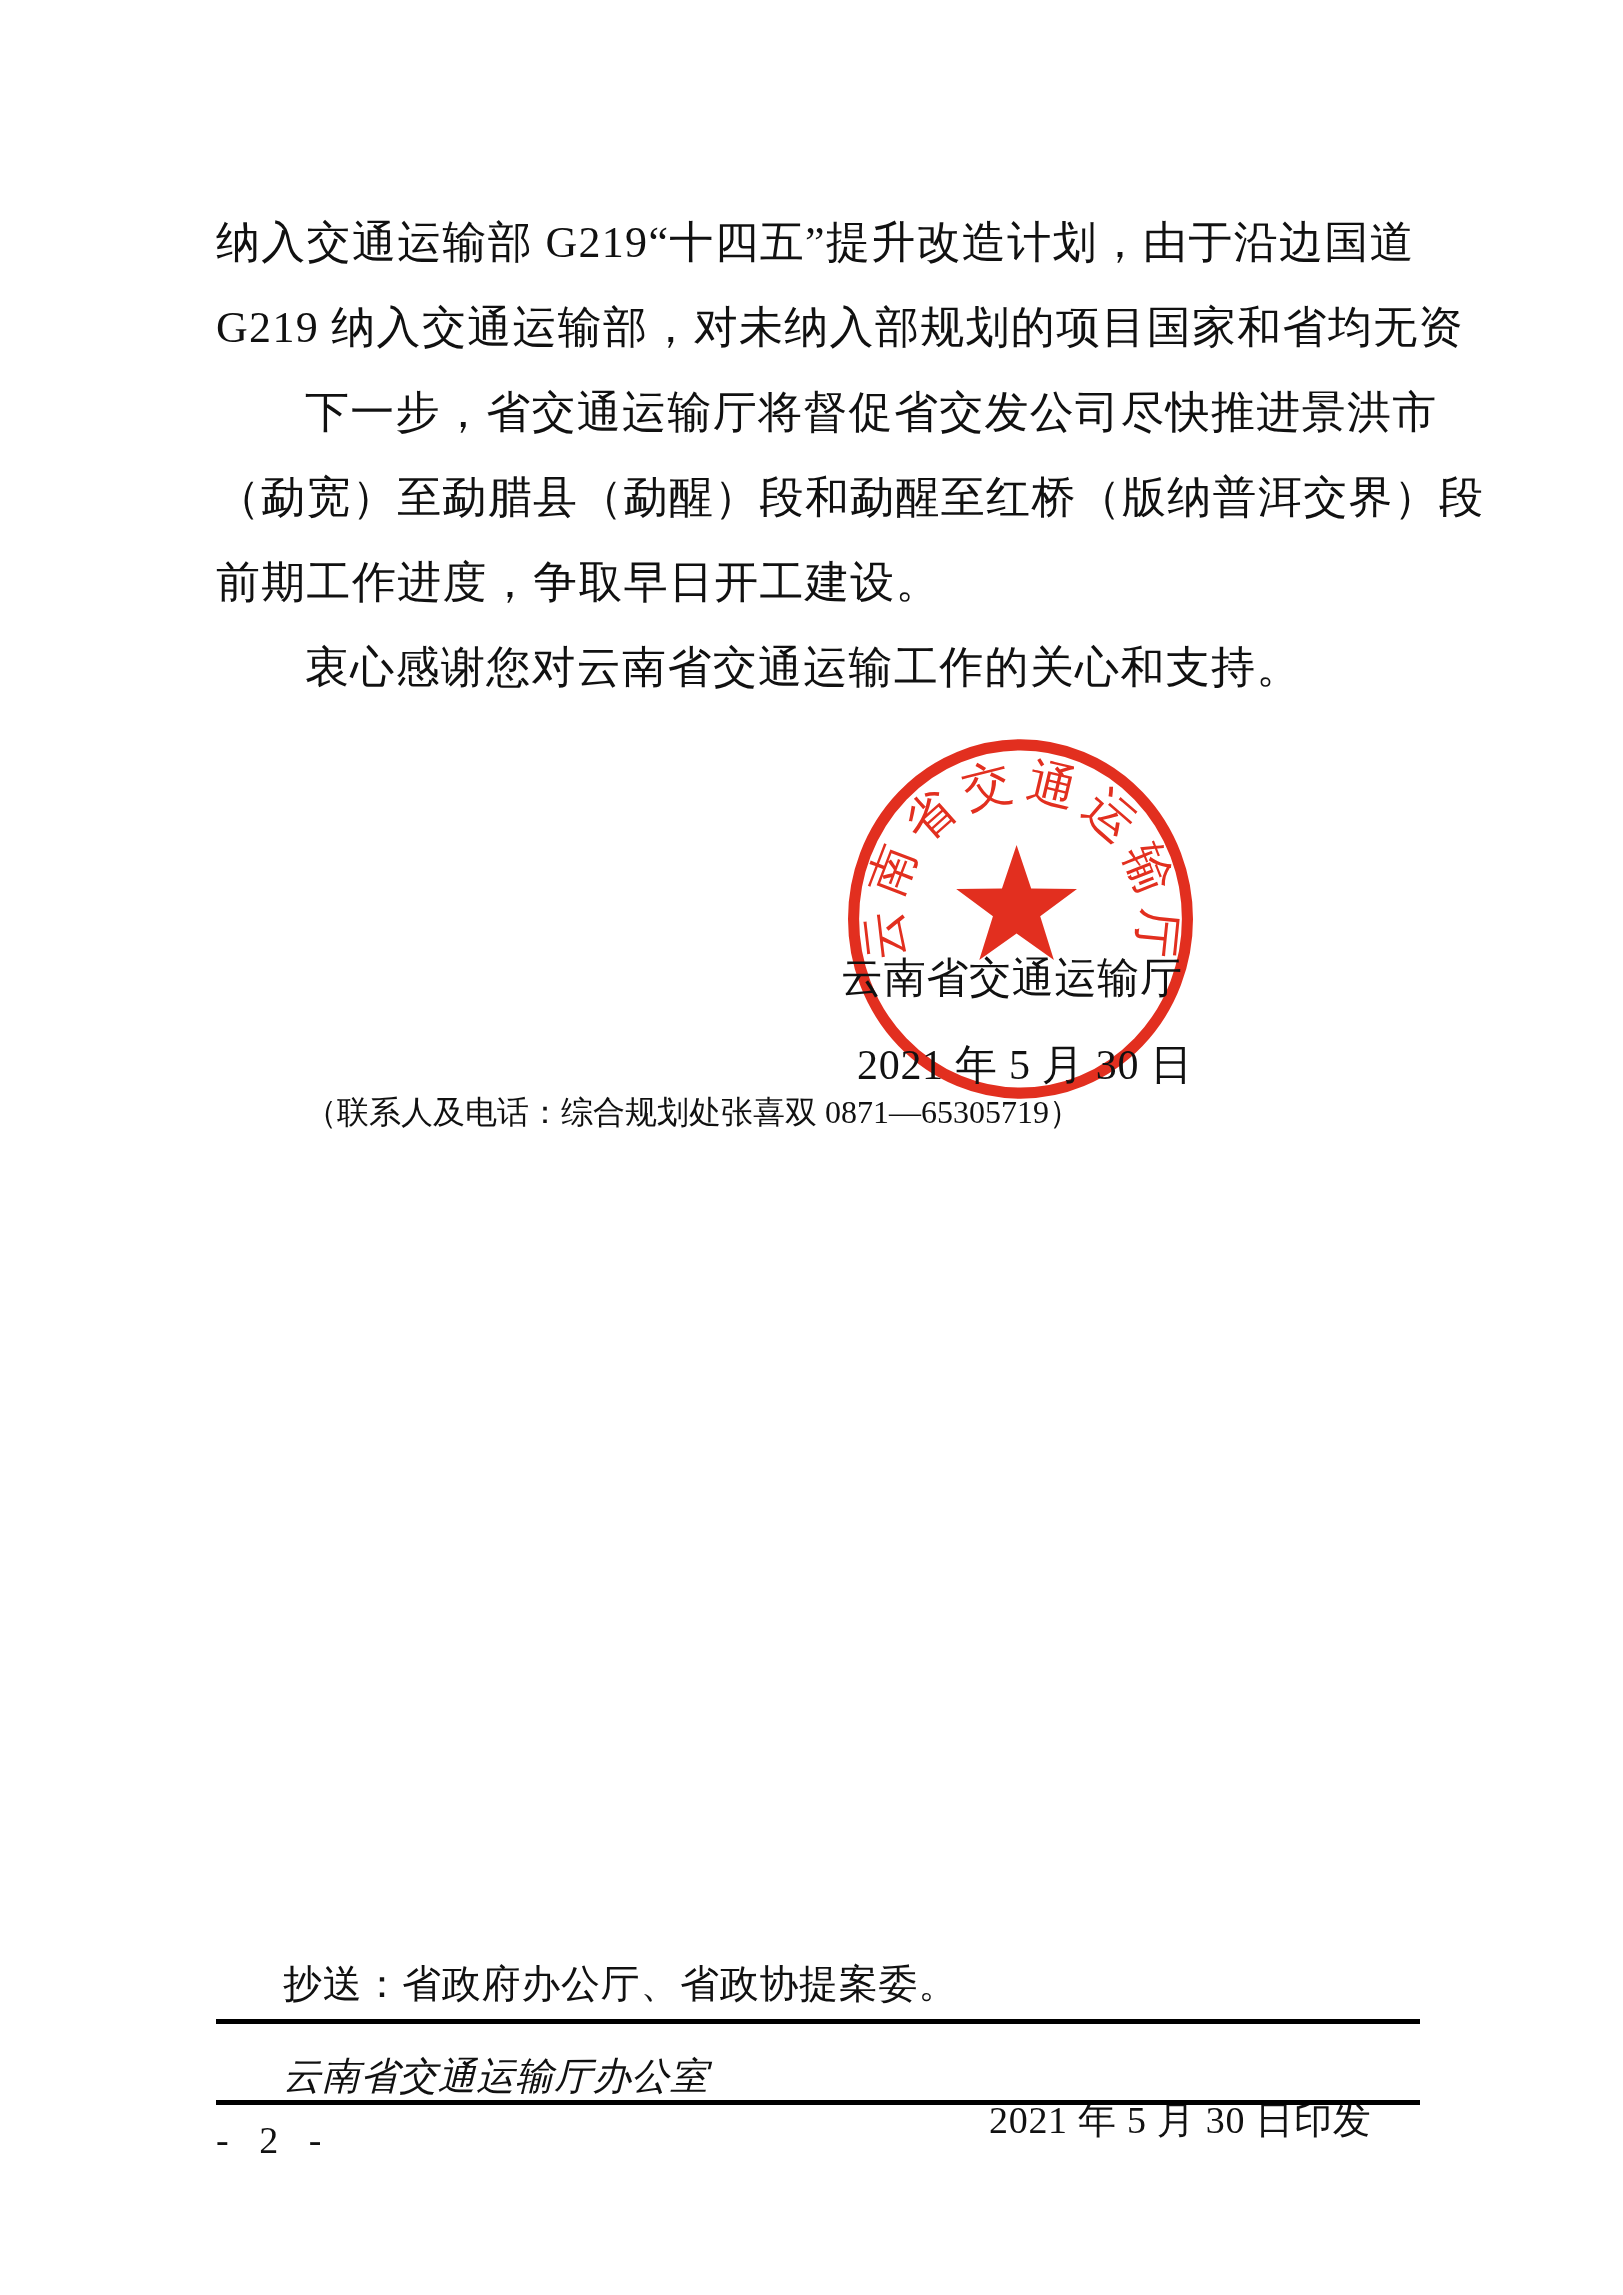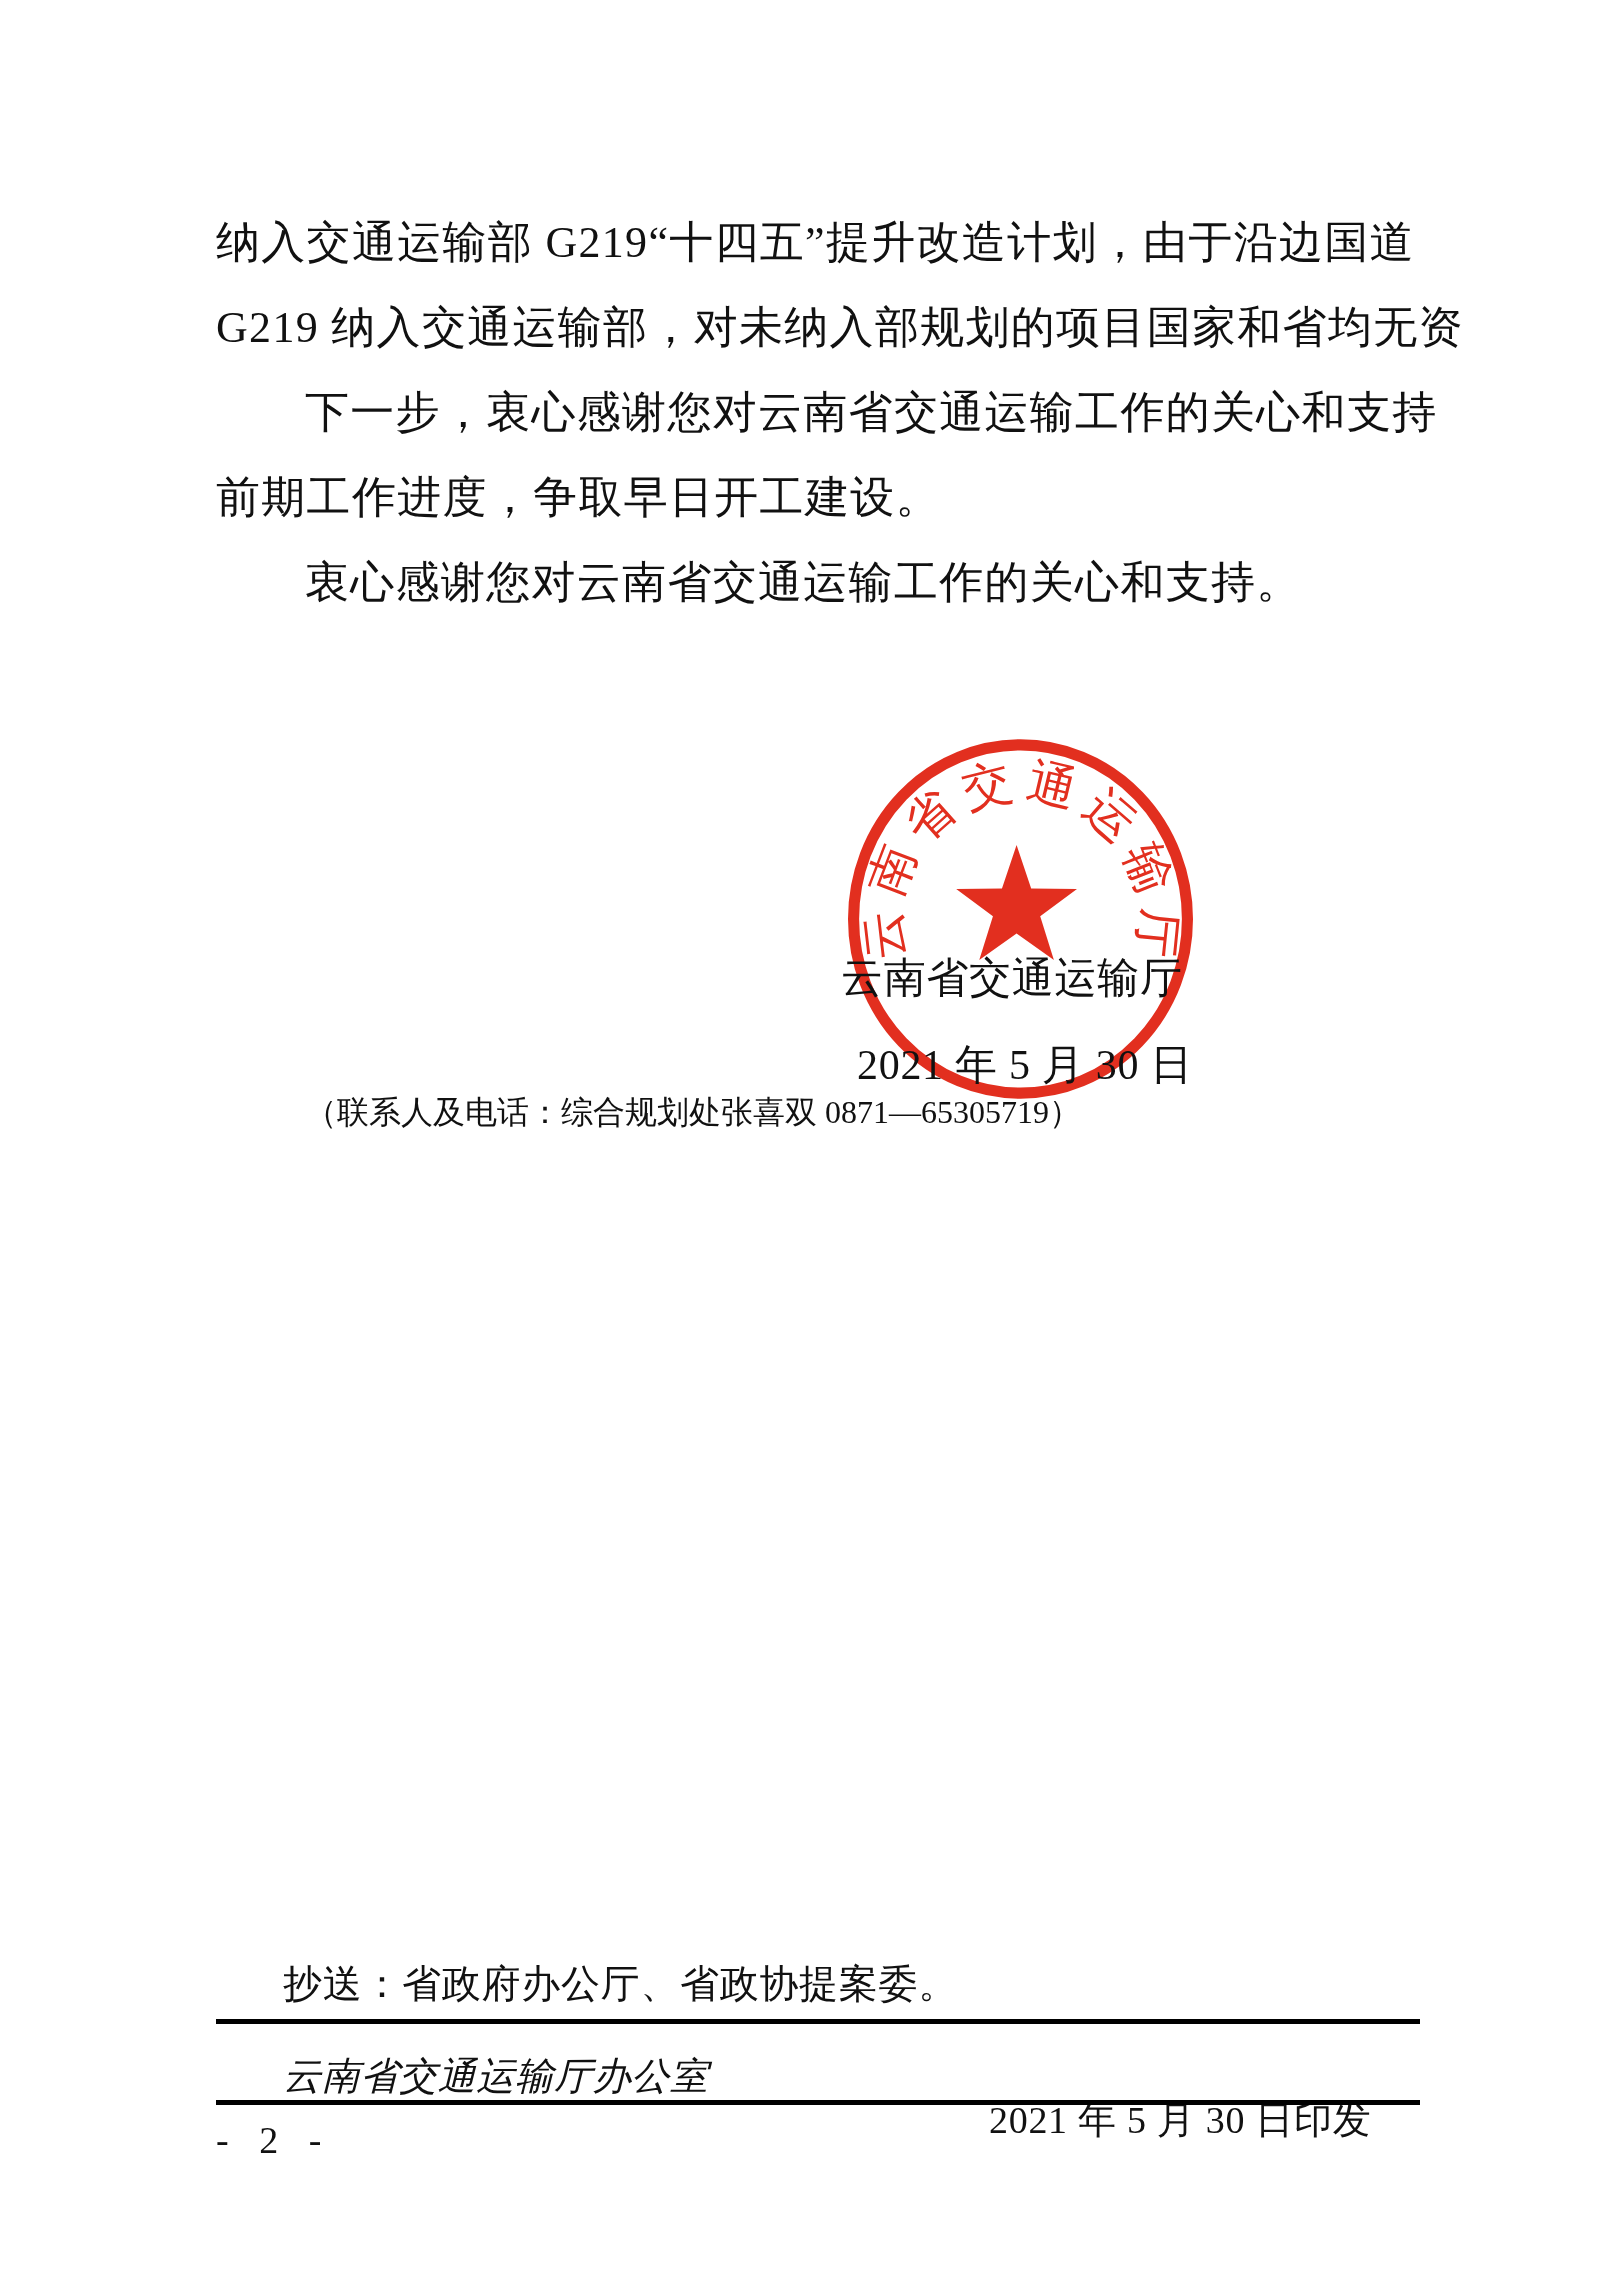--- a/index.html
+++ b/index.html
@@ -61,21 +61,22 @@
   }
 </style>
 </head>
 <body>
 
 <div class="page">
 
   <div class="body-text">
     <div class="line">纳入交通运输部 G219“十四五”提升改造计划，由于沿边国道</div>
     <div class="line">G219 纳入交通运输部，对未纳入部规划的项目国家和省均无资</div>
-    <div class="line indent">下一步，衷心感谢您对云南省交通运输工作的关心和支持</div>
+    <div class="line indent">下一步，省交通运输厅将督促省交发公司尽快推进景洪市</div>
+    <div class="line">（勐宽）至勐腊县（勐醒）段和勐醒至红桥（版纳普洱交界）段</div>
     <div class="line">前期工作进度，争取早日开工建设。</div>
     <div class="line indent">衷心感谢您对云南省交通运输工作的关心和支持。</div>
   </div>
 
   <svg class="seal" viewBox="0 0 530 556" xmlns="http://www.w3.org/2000/svg">
     <ellipse cx="265" cy="278" rx="255" ry="266" fill="none" stroke-width="17" stroke="#e0200f"></ellipse>
     <polygon points="259,165 281.3,231.3 351.3,232 295.1,273.7 316,340.5 259,300 202,340.5 222.9,273.7 166.8,232 236.7,231.3" fill="#e0200f"></polygon>
     <path id="sealArc" d="M 91.1 341.3 A 185 185 0 1 1 438.9 341.3" fill="none"></path>
     <text font-size="74" font-family="Liberation Serif, DejaVu Serif, serif" fill="#e0200f">
       <textPath href="#sealArc" startOffset="6" textLength="695" lengthAdjust="spacing">云南省交通运输厅</textPath>

